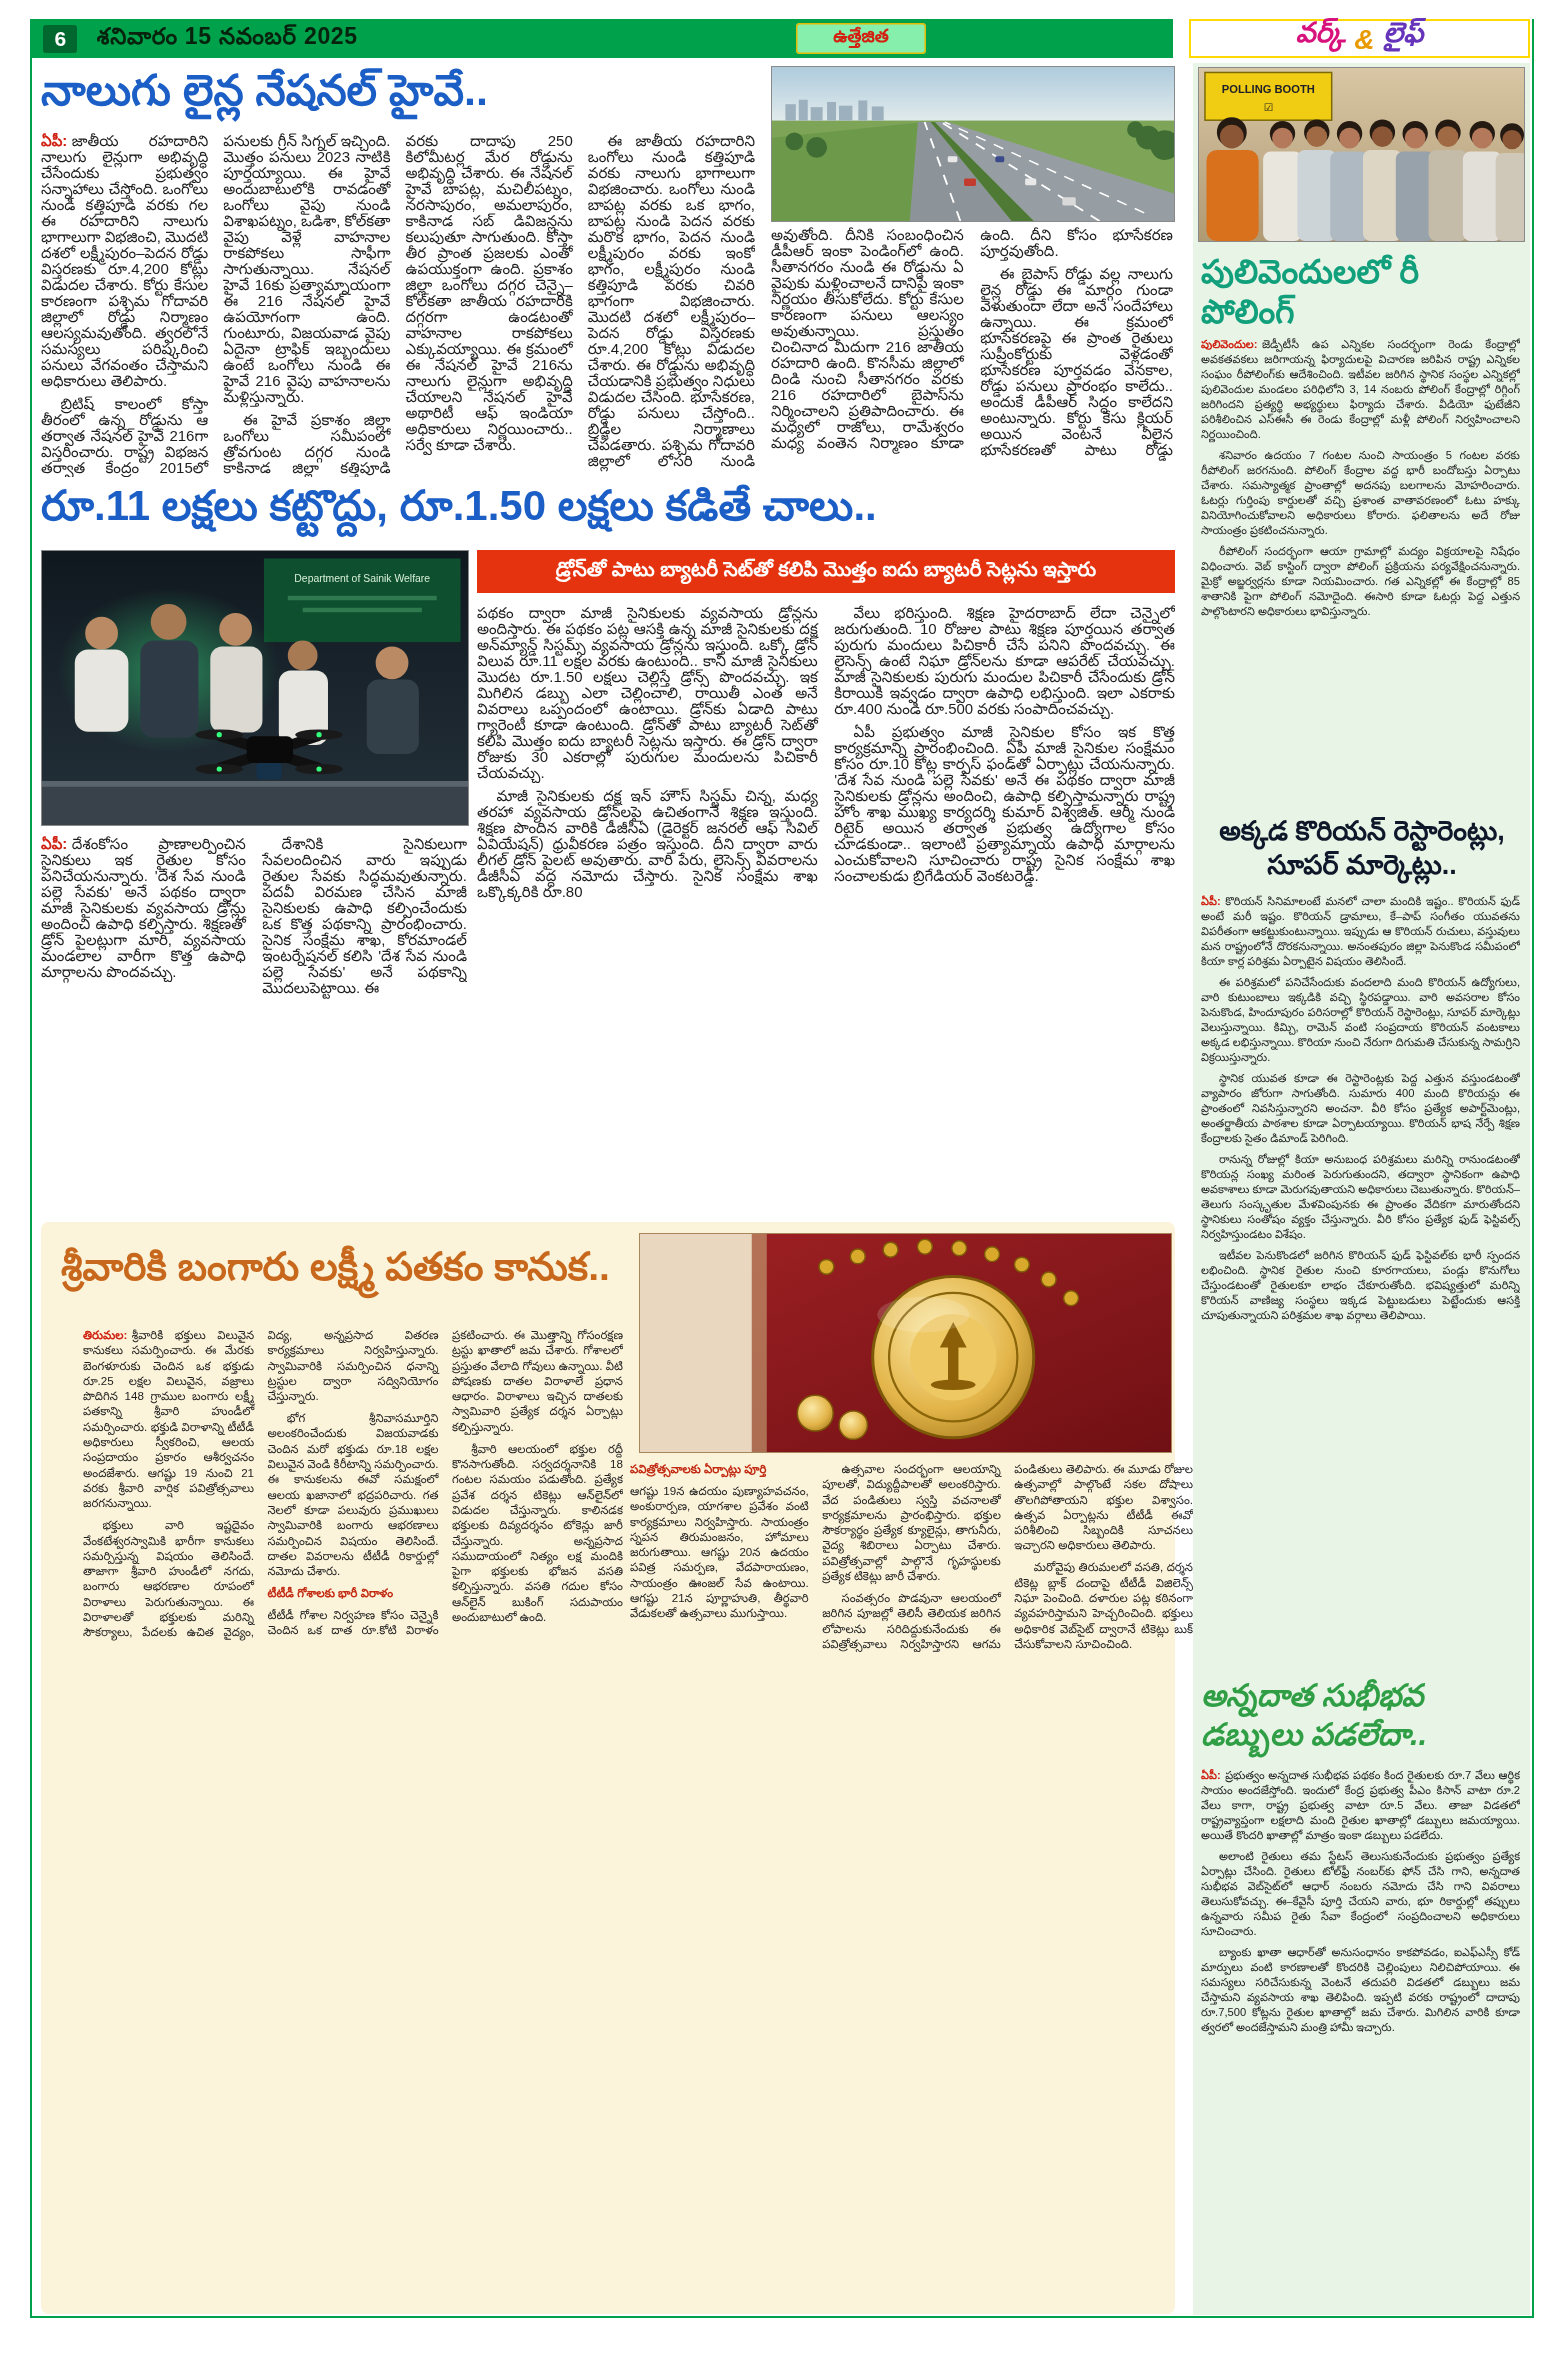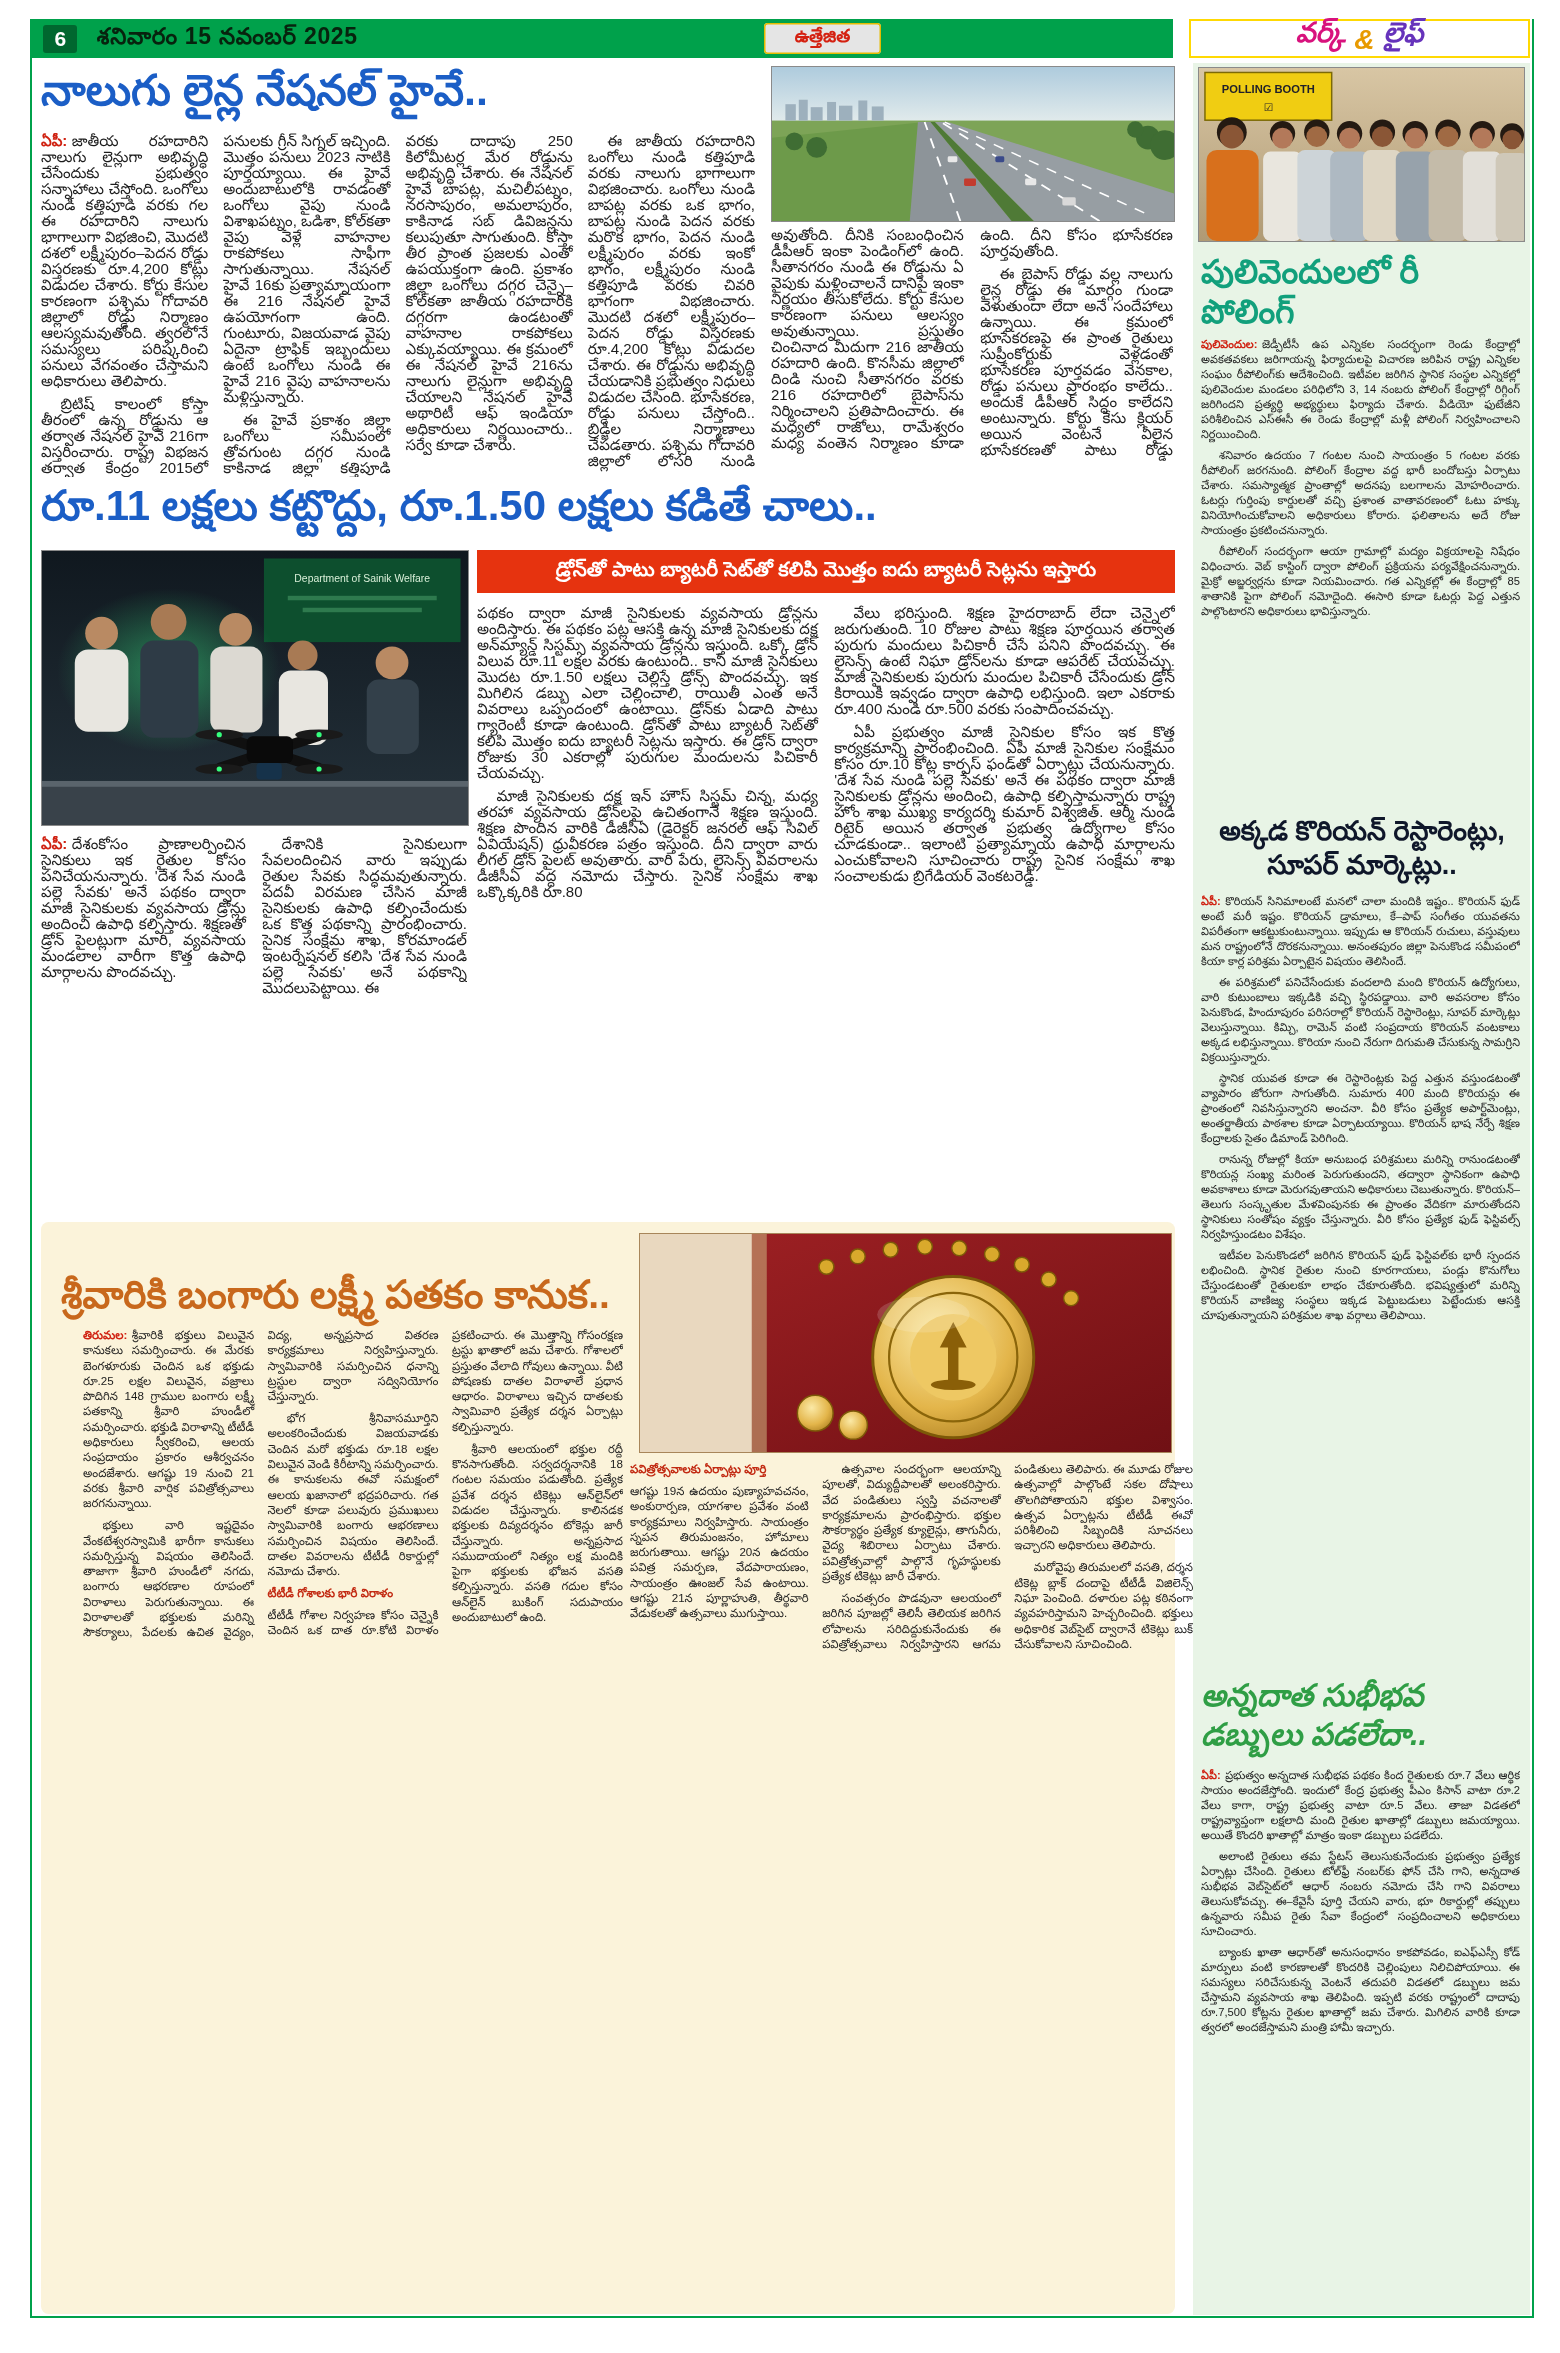--- a/index.html
+++ b/index.html
@@ -6,31 +6,31 @@
   .page{position:relative;width:1561px;height:2354px;background:#fff;
         font-family:"Liberation Sans","DejaVu Sans",sans-serif;color:#1c1c1c;overflow:hidden;}
   .frame{position:absolute;left:30px;top:19.4px;width:1500px;height:2297px;
          border-left:2.2px solid #00a14b;border-right:2.2px solid #00a14b;border-bottom:2.2px solid #00a14b;pointer-events:none;}
   
   .topbar{position:absolute;left:30px;top:19.4px;width:1500px;height:39px;display:flex;}
   .topbar-green{flex:1;background:#00a14b;display:flex;align-items:center;position:relative;}
   .pagenum{margin-left:13.4px;background:#00672f;color:#fff;font-weight:bold;font-size:21px;
            width:34px;height:28px;display:flex;align-items:center;justify-content:center;border-radius:3px;}
   .edition-date{margin-left:19.4px;font-size:23px;font-weight:bold;color:#07230e;letter-spacing:0.7px;}
-  .masthead{position:absolute;left:734px;top:3.7px;width:117px;height:31px;background:#e5e5e5;border-radius:3.7px;
+  .masthead{position:absolute;left:766px;top:3.7px;width:130px;height:31px;background:#86efac;border-radius:3.7px;
             display:flex;align-items:center;justify-content:center;box-shadow:0 0 0 1.5px #e5bb00 inset;}
   .masthead span{color:#d42010;font-weight:bold;font-size:18px;}
   .section-box{width:337px;background:#fff;border:2.2px solid #ffd903;display:flex;align-items:flex-end;
                justify-content:center;gap:9px;font-style:italic;font-weight:bold;font-size:28px;margin-left:16px;}
   .sw1{color:#d8127d;} .swamp{color:#e89a00;} .sw2{color:#6633bb;}
   
   .h-blue{position:absolute;color:#1b5ec6;font-weight:bold;}
   #h-highway{left:41px;top:66px;width:719px;font-size:43px;line-height:48px;}
   #h-drone{left:41px;top:483px;width:1133px;font-size:42px;line-height:46px;}
-  #h-gold{left:61px;top:1245px;width:566px;font-size:39px;line-height:43px;color:#c8681c;font-weight:bold;position:absolute;margin-top:28px;}
+  #h-gold{left:61px;top:1245px;width:566px;font-size:39px;line-height:43px;color:#c8681c;font-weight:bold;position:absolute;}
   
   .photo{position:absolute;border:0.7px solid #8a8a8a;overflow:hidden;background:#a3a3a3;}
   .photo svg{display:block;width:100%;height:100%;}
   
   .body{position:absolute;font-size:15px;line-height:16px;text-align:justify;overflow:hidden;}
   .body p{margin:0 0 6.7px;text-indent:19.4px;}
   .body p.lead-p{text-indent:0;}
   .lead{color:#d02212;font-weight:bold;margin-right:4.5px;}
   .cols2{column-count:2;column-gap:16.4px;}
   .cols3{column-count:3;column-gap:13.4px;margin-left:23px;}

